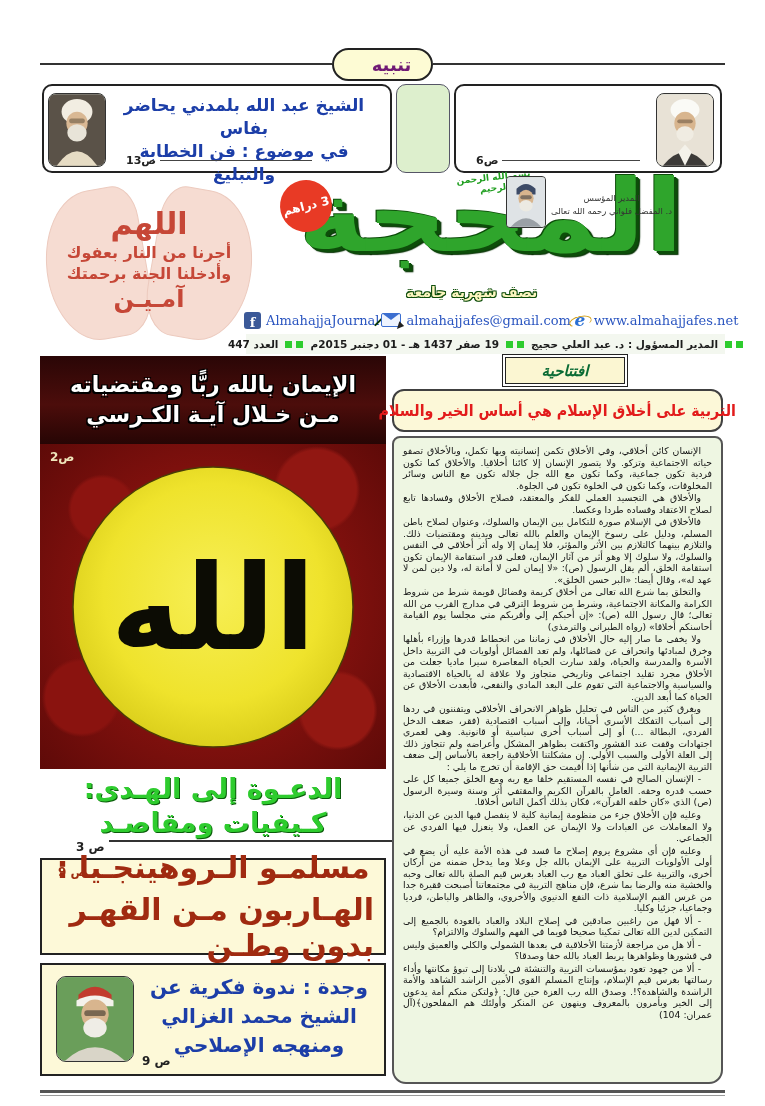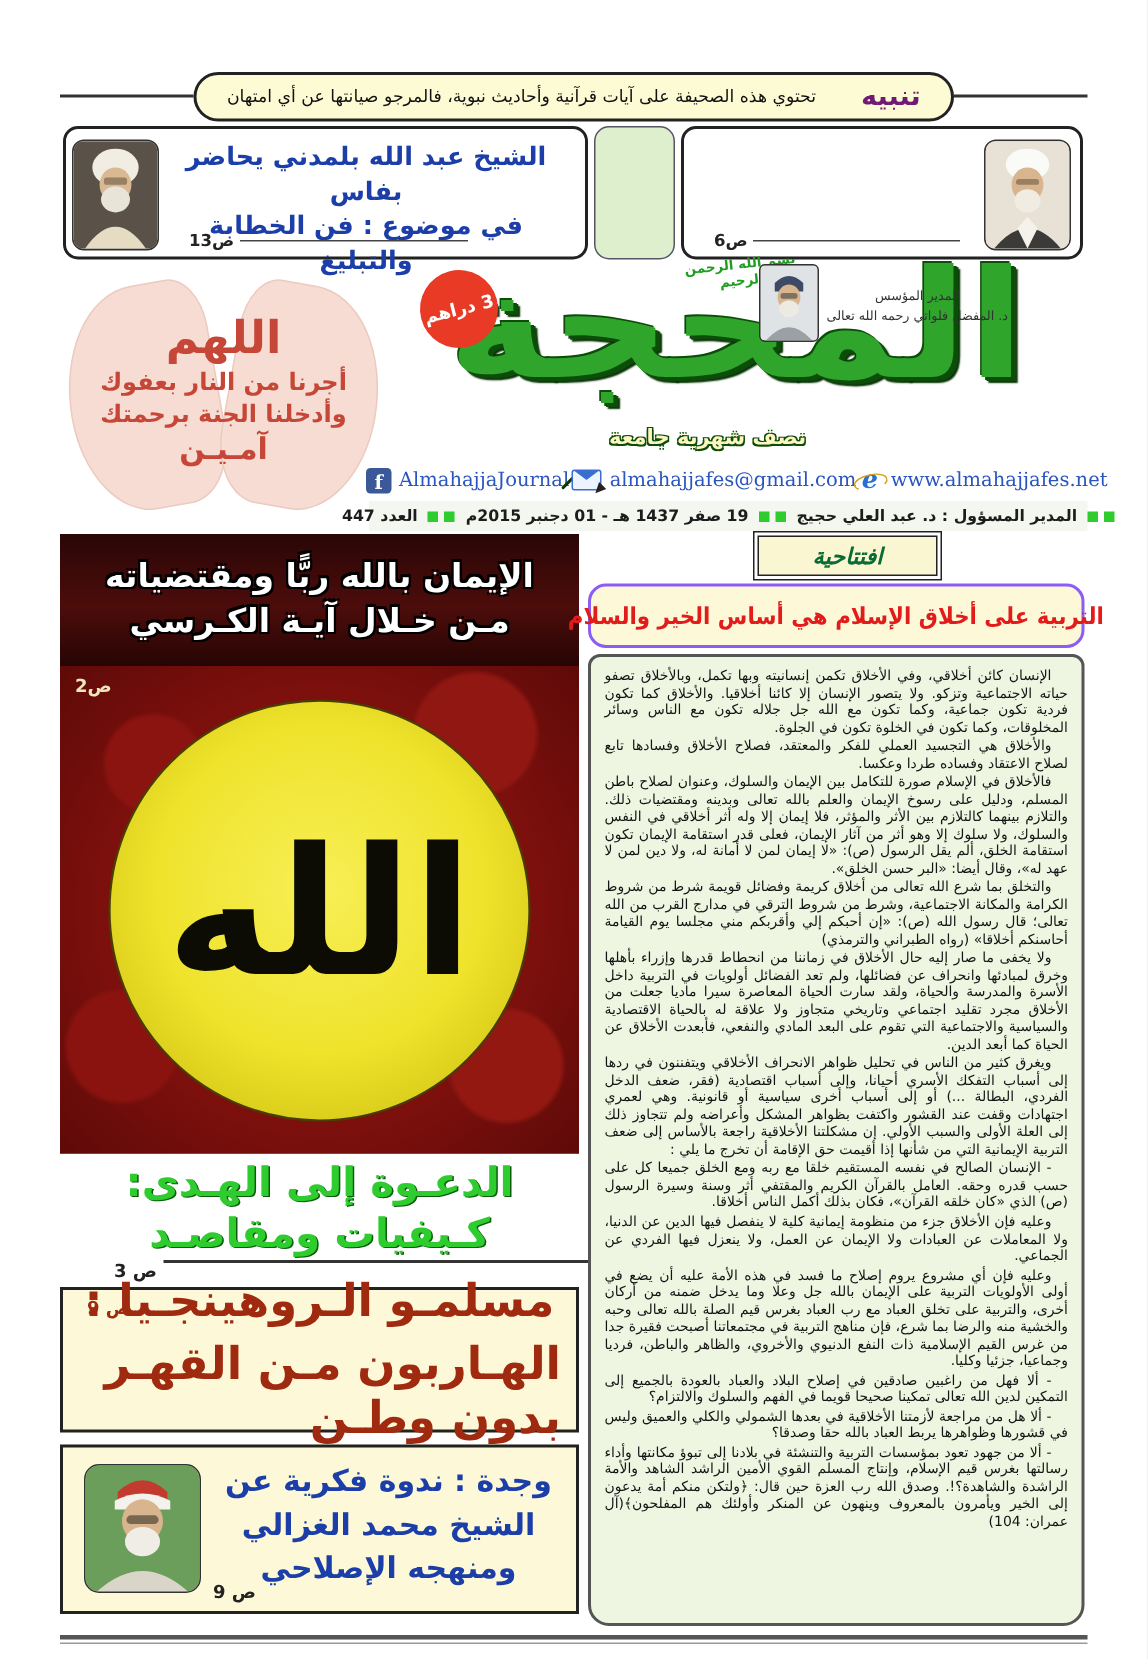--- a/index.html
+++ b/index.html
@@ -34,21 +34,21 @@
   .story-right .pref-row { left:16px; right:80px; }
   .pref { font-size:11px; font-weight:bold; color:#222; padding:0 4px; white-space:nowrap; }
   .pref-line { flex:1; height:1.5px; background:#444; }
   
   .hands-panel { position:absolute; left:40px; top:176px; width:218px; height:166px; overflow:hidden; }
   .hand { position:absolute; background:#f6dcd2; border:1px solid #eccabe; }
   .hand.l { left:6px;  top:14px; width:100px; height:150px; border-radius:70% 30% 40% 60%; transform:rotate(-10deg); }
   .hand.r { right:6px; top:14px; width:100px; height:150px; border-radius:30% 70% 60% 40%; transform:rotate(10deg); }
   .dua { position:absolute; inset:0; display:flex; flex-direction:column; align-items:center;
     justify-content:center; color:#c64737; font-weight:bold; text-align:center; gap:2px; }
-  .dua .d1 { font-size:30px; } .dua .d2,.dua .d3 { font-size:16px; } .dua .d4 { font-size:20px; }
+  .dua .d1 { font-size:30px; } .dua .d2,.dua .d3 { font-size:16px; } .dua .d4 { font-size:24px; }
   .logo-panel { position:absolute; left:258px; top:172px; width:466px; height:134px; }
   .logo-title { position:absolute; right:0; top:-14px; width:100%; text-align:center;
     font-size:100px; font-weight:bold; color:#2fa52c; letter-spacing:4px;
     transform:scaleX(1.12); transform-origin:center;
     text-shadow:2px 2px 0 #0d4d0a, 3px 3px 0 #0d4d0a, 4px 4px 1px #083305, -1px -1px 0 #0d4d0a; }
   .price-circle { position:absolute; left:22px; top:8px; width:52px; height:52px; border-radius:50%;
     background:#e83a25; color:#fff; font-weight:bold; font-size:12px; display:flex;
     align-items:center; justify-content:center; transform:rotate(-14deg); z-index:3; text-align:center; }
   .basmala { position:absolute; left:198px; top:0; width:76px; text-align:center;
     color:#1f9e1f; font-size:9px; font-weight:bold; line-height:1.2; transform:rotate(-6deg); z-index:3; }
@@ -119,21 +119,21 @@
   .ghz-box .photo-frame { left:14px; top:11px; width:78px; height:86px; border-radius:10px; }
   .ghz-text { position:absolute; right:12px; left:104px; top:8px; text-align:center; }
   .ghz-text div { color:#1c3ea8; font-weight:bold; font-size:20px; line-height:1.45; }
   .ghz-pref { position:absolute; bottom:6px; left:100px; font-size:12px; font-weight:bold; color:#222; }
   
   .edit-tag { position:absolute; left:505px; top:357px; width:120px; height:27px;
     background:#fbf6d2; border:1.5px solid #222; outline:1px solid #222; outline-offset:2px;
     display:flex; align-items:center; justify-content:center;
     color:#0a6b35; font-weight:bold; font-size:15px; font-style:italic; }
   .edit-title { position:absolute; left:392px; top:389px; width:331px; height:43px;
-    background:#fcf8d8; border:2px solid #8b5cf6; border-radius:12px;
+    background:#fcf8d8; border:2px solid #404040; border-radius:12px;
     display:flex; align-items:center; justify-content:center; }
   .edit-title div { color:#e21b1b; font-weight:bold; font-size:15.5px; white-space:nowrap;
     transform:scaleX(0.92); }
   .edit-body { position:absolute; left:392px; top:436px; width:331px; height:648px;
     background:#eef6e2; border:2px solid #555; border-radius:8px 8px 14px 14px;
     padding:7px 9px; overflow:hidden; }
   .edit-body p { font-size:9.3px; line-height:1.24; color:#141414; text-align:justify;
     text-indent:11px; margin:0 0 1px 0; }
   
   .bottom-rule1 { position:absolute; left:40px; top:1090px; width:685px; height:2.5px; background:#555; }
@@ -143,21 +143,20 @@
 </style>
 </head>
 <body>
 
 <div class="page">
 
   <div class="notice-row">
     <div class="rule"></div>
     <div class="notice-pill">
       <span class="lbl">تنبيه</span>
-      <span class="txt">تحتوي هذه الصحيفة على آيات قرآنية وأحاديث نبوية، فالمرجو صيانتها عن أي امتهان</span>
     </div>
     <div class="rule"></div>
   </div>
 
   <div class="story-box story-left">
     <div class="photo-frame">
       <svg viewBox="0 0 58 74">
           <rect width="58" height="74" fill="#5a5248"></rect>
           <ellipse cx="29" cy="18" rx="16" ry="13" fill="#f2ede2"></ellipse>
           <ellipse cx="29" cy="30" rx="11" ry="12" fill="#d9b894"></ellipse>

